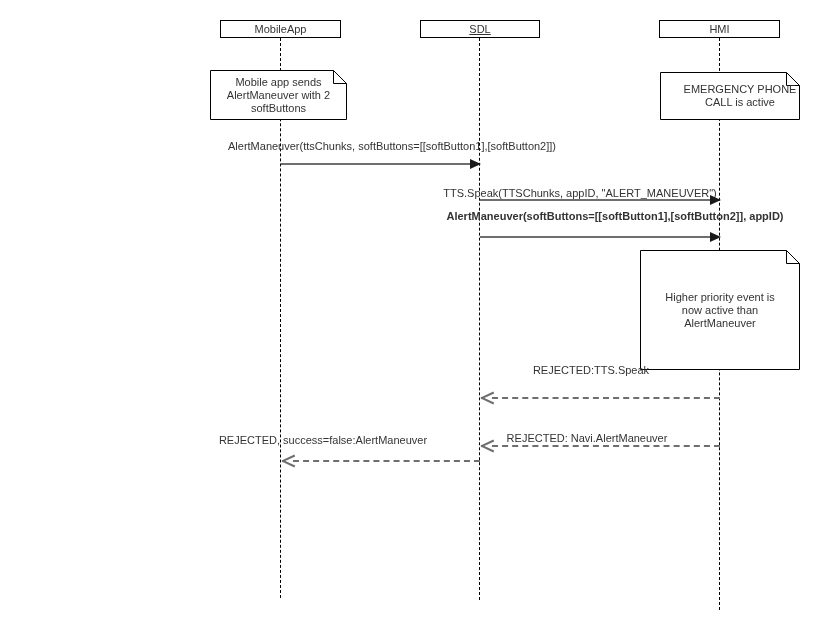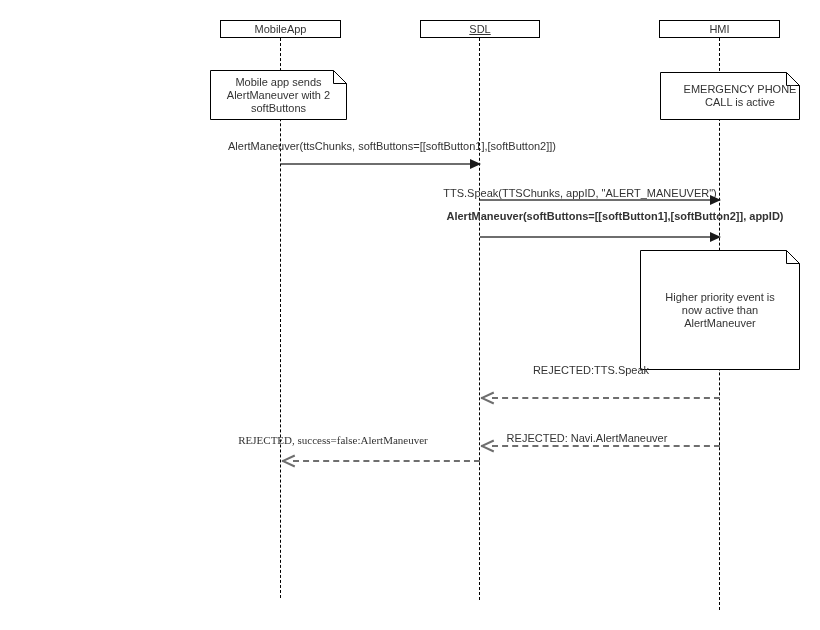--- a/index.html
+++ b/index.html
@@ -136,20 +136,20 @@
   <div class="message">
     <div class="msg-label" style="left:587px;top:432px;">REJECTED: Navi.AlertManeuver</div>
     <div class="arrow dashed" style="left:480px;top:441px;width:240px;">
       <i class="line"></i>
       <i class="head-left"></i>
     </div>
   </div>
 
   
   <div class="message">
-    <div class="msg-label" style="left:333px;top:434px;font-family:Liberation Serif, serif;">REJECTED, success=false:AlertManeuver</div>
+    <div class="msg-label" style="left:323px;top:434px;">REJECTED, success=false:AlertManeuver</div>
     <div class="arrow dashed" style="left:281px;top:456px;width:199px;">
       <i class="line"></i>
       <i class="head-left"></i>
     </div>
   </div>
 
 </div>
 
 </body></html>

